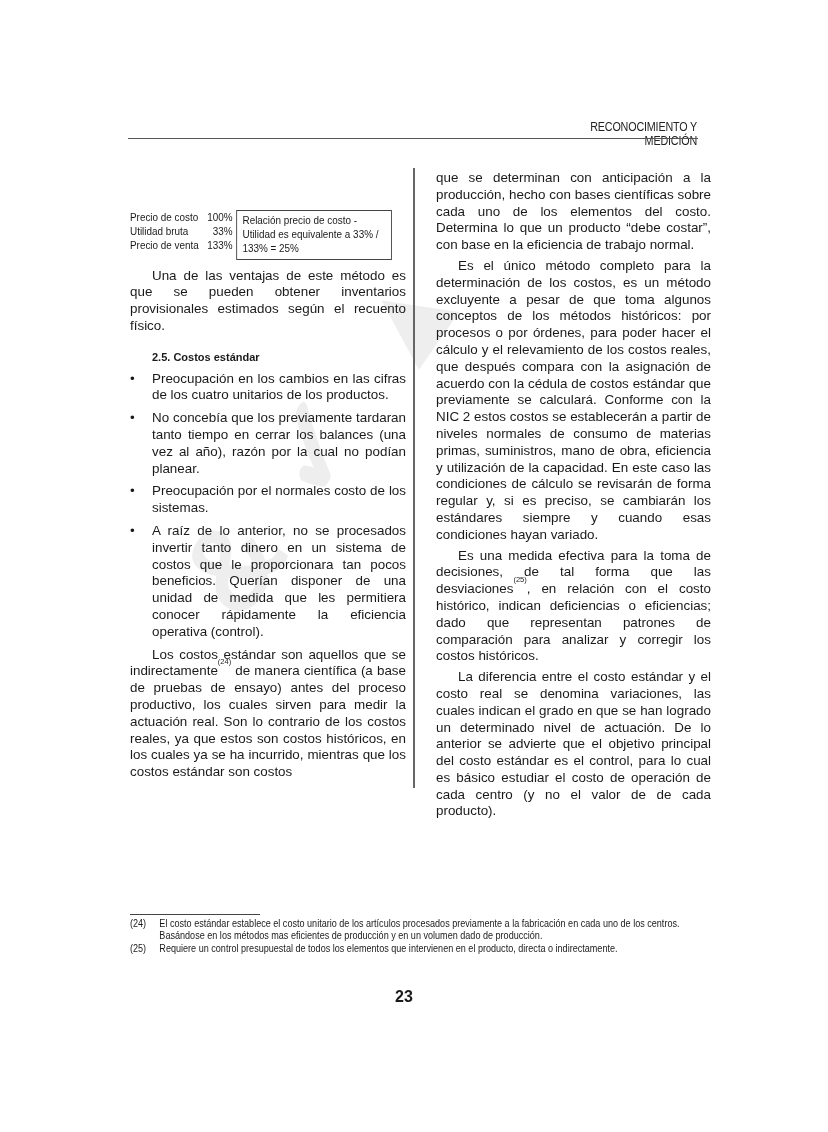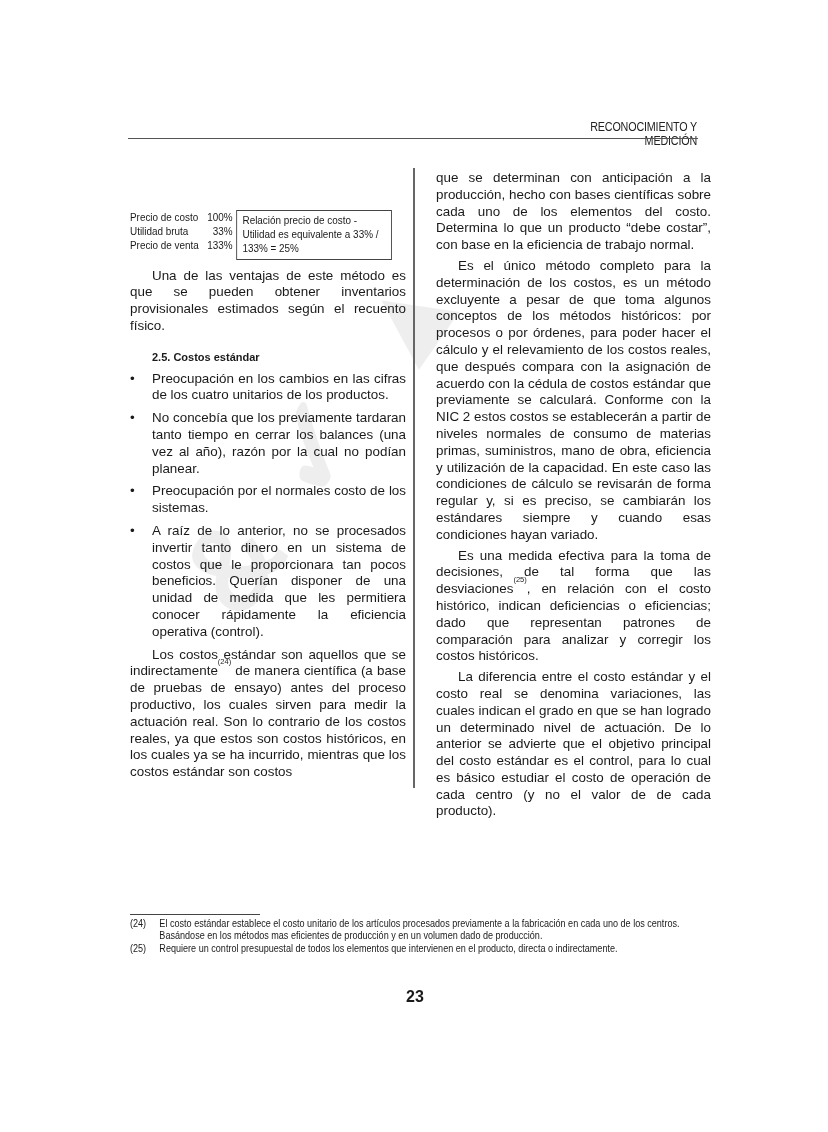--- a/index.html
+++ b/index.html
@@ -26,21 +26,21 @@
   .box-note { border:1px solid #444; padding:2px 5px 3px 6px; width:160px; margin-left:4px; text-align:left; }
   h3 { margin:14px 0 4px 22px; font-size:11px; font-weight:bold; }
   ul { margin:5px 0 0 0; padding:0; list-style:none; }
   li { position:relative; padding-left:22px; margin-bottom:6px; }
   li::before { content:"•"; position:absolute; left:0; top:0; }
   sup { font-size:7.5px; vertical-align:top; position:relative; top:-1px; line-height:0; }
   .fn-rule { position:absolute; left:130px; top:914px; width:130px; height:1px; background:#444; }
   .footnotes { position:absolute; left:130px; top:918px; width:620px; font-size:10.2px; line-height:12.4px; transform:scaleX(0.89); transform-origin:left top; }
   .fn { display:flex; }
   .fn .num { width:33px; flex-shrink:0; }
-  .page-number { position:absolute; left:395px; top:988px; width:40px; text-align:center; font-size:16px; font-weight:bold; }
+  .page-number { position:absolute; left:395px; top:988px; width:40px; font-size:16px; font-weight:bold; }
   .watermark { position:absolute; left:150px; top:560px; font-size:120px; font-weight:bold; color:rgba(150,150,150,0.16); transform:rotate(-55deg); transform-origin:left top; letter-spacing:8px; pointer-events:none; white-space:nowrap; }
 </style>
 </head>
 <body>
 
 <div class="page">
   <div class="watermark">&amp; ✓ ▲</div>
 
   <div class="running-head">RECONOCIMIENTO Y MEDICIÓN</div>
   <div class="head-rule"></div>

